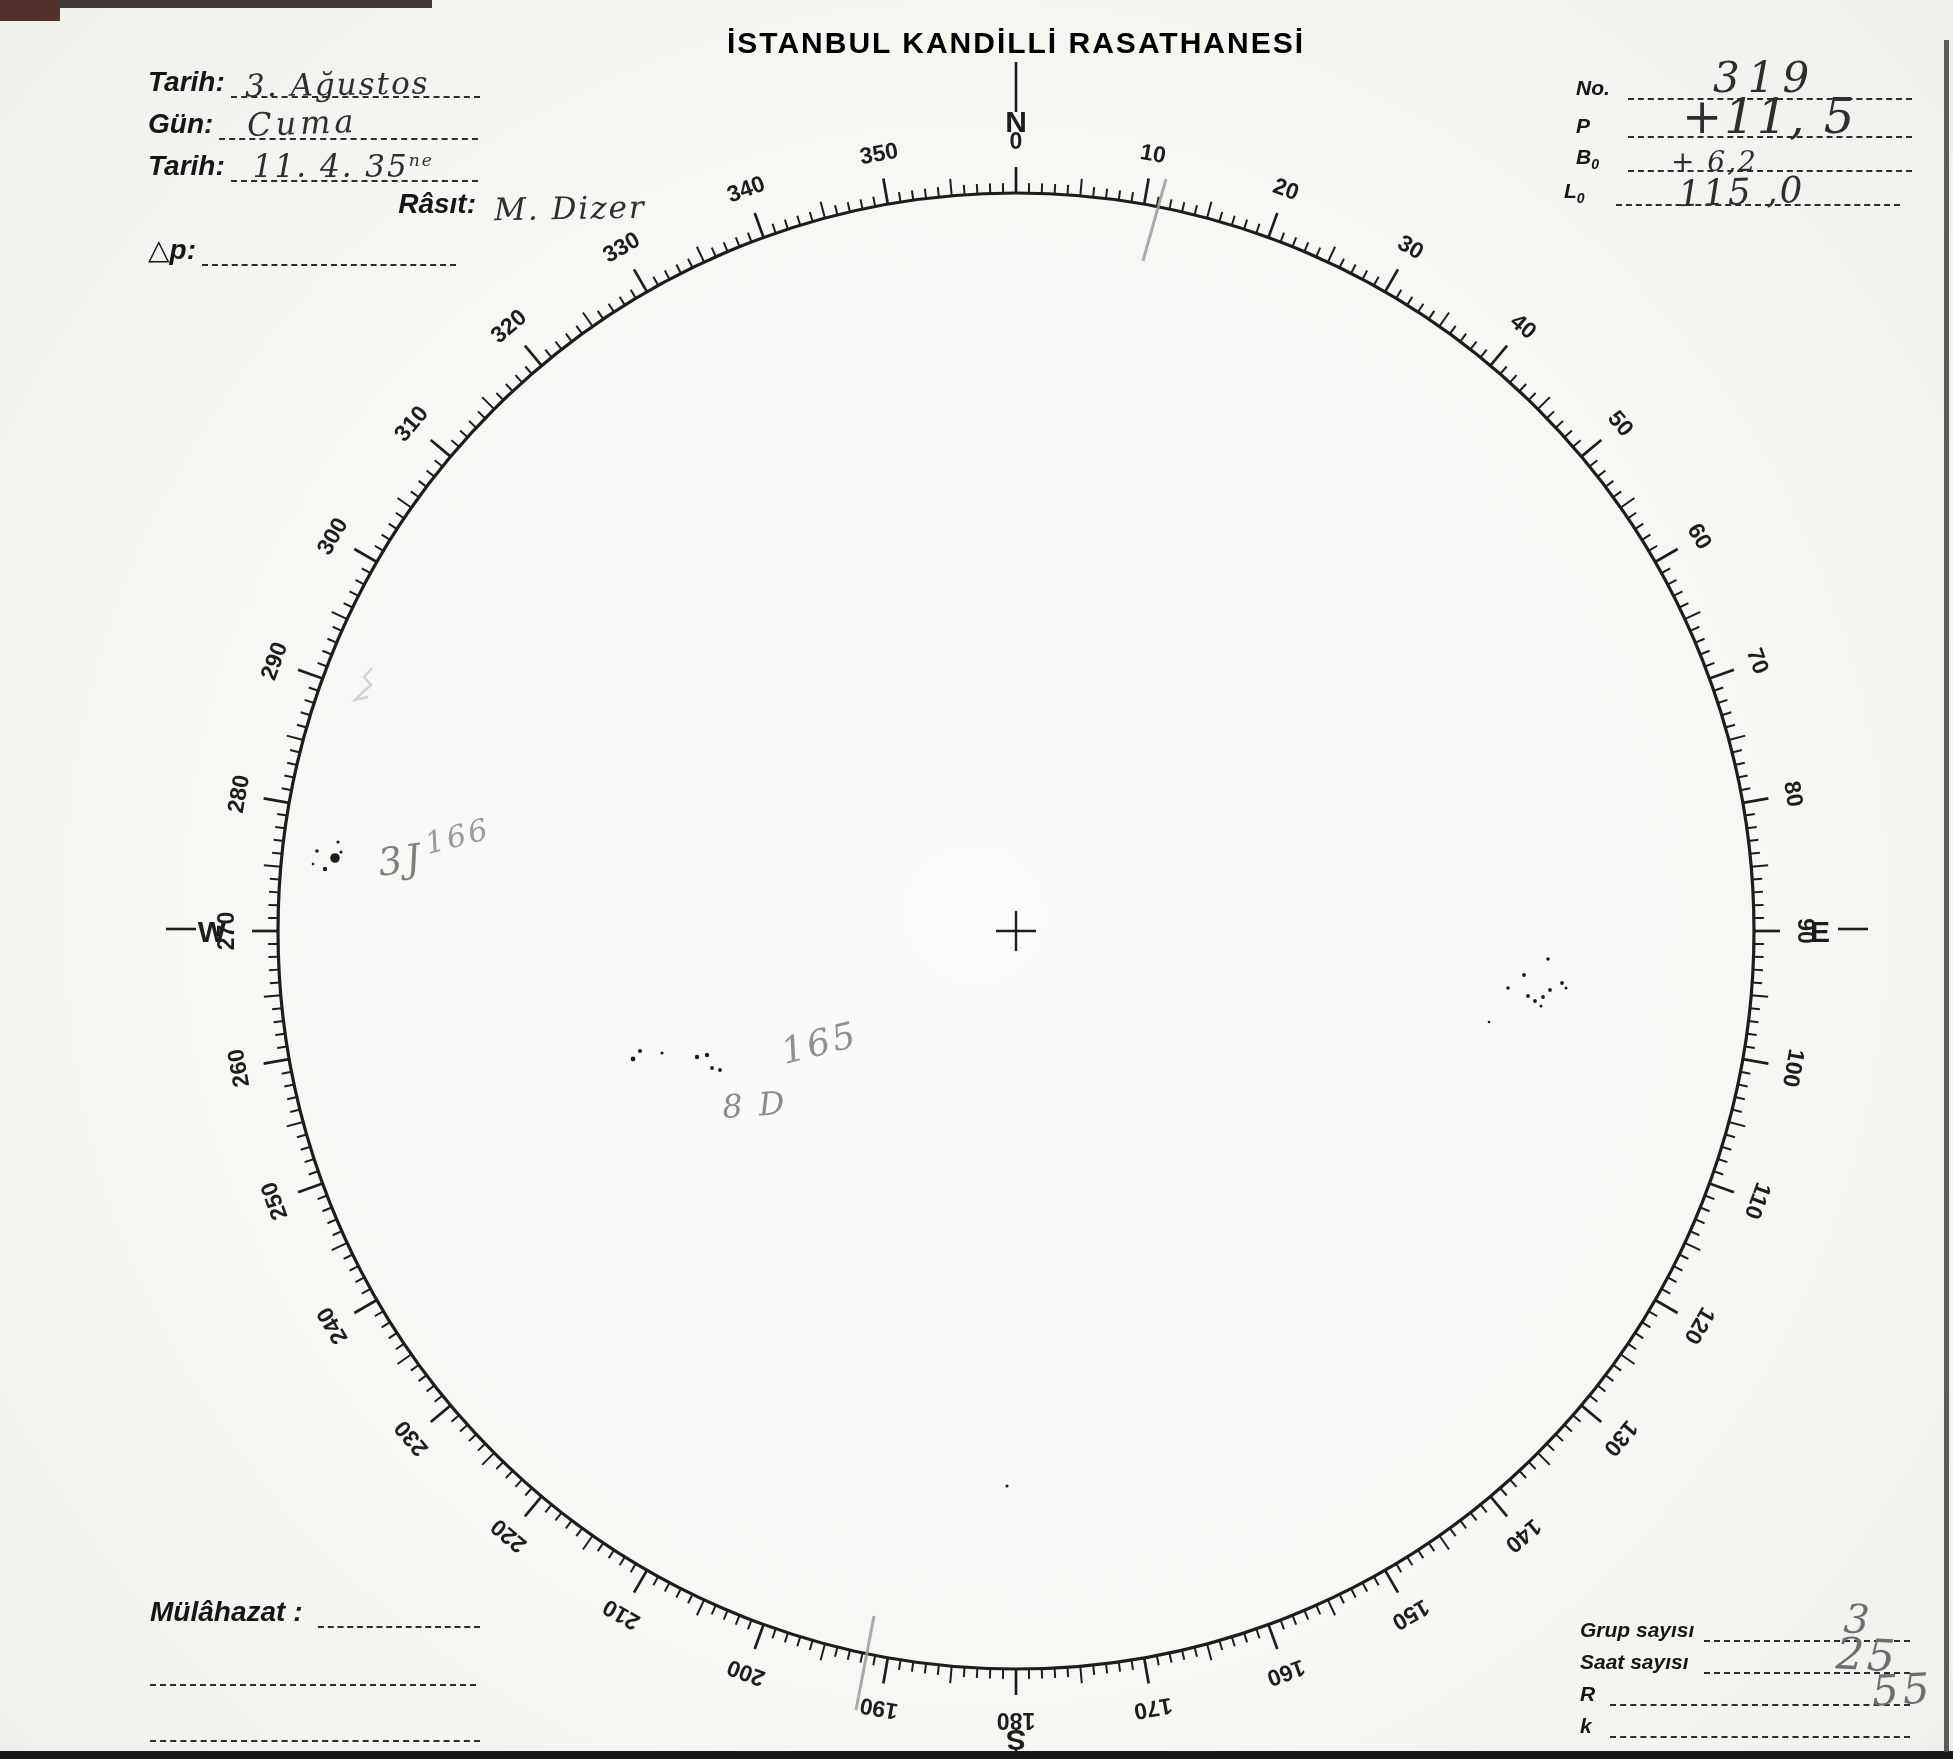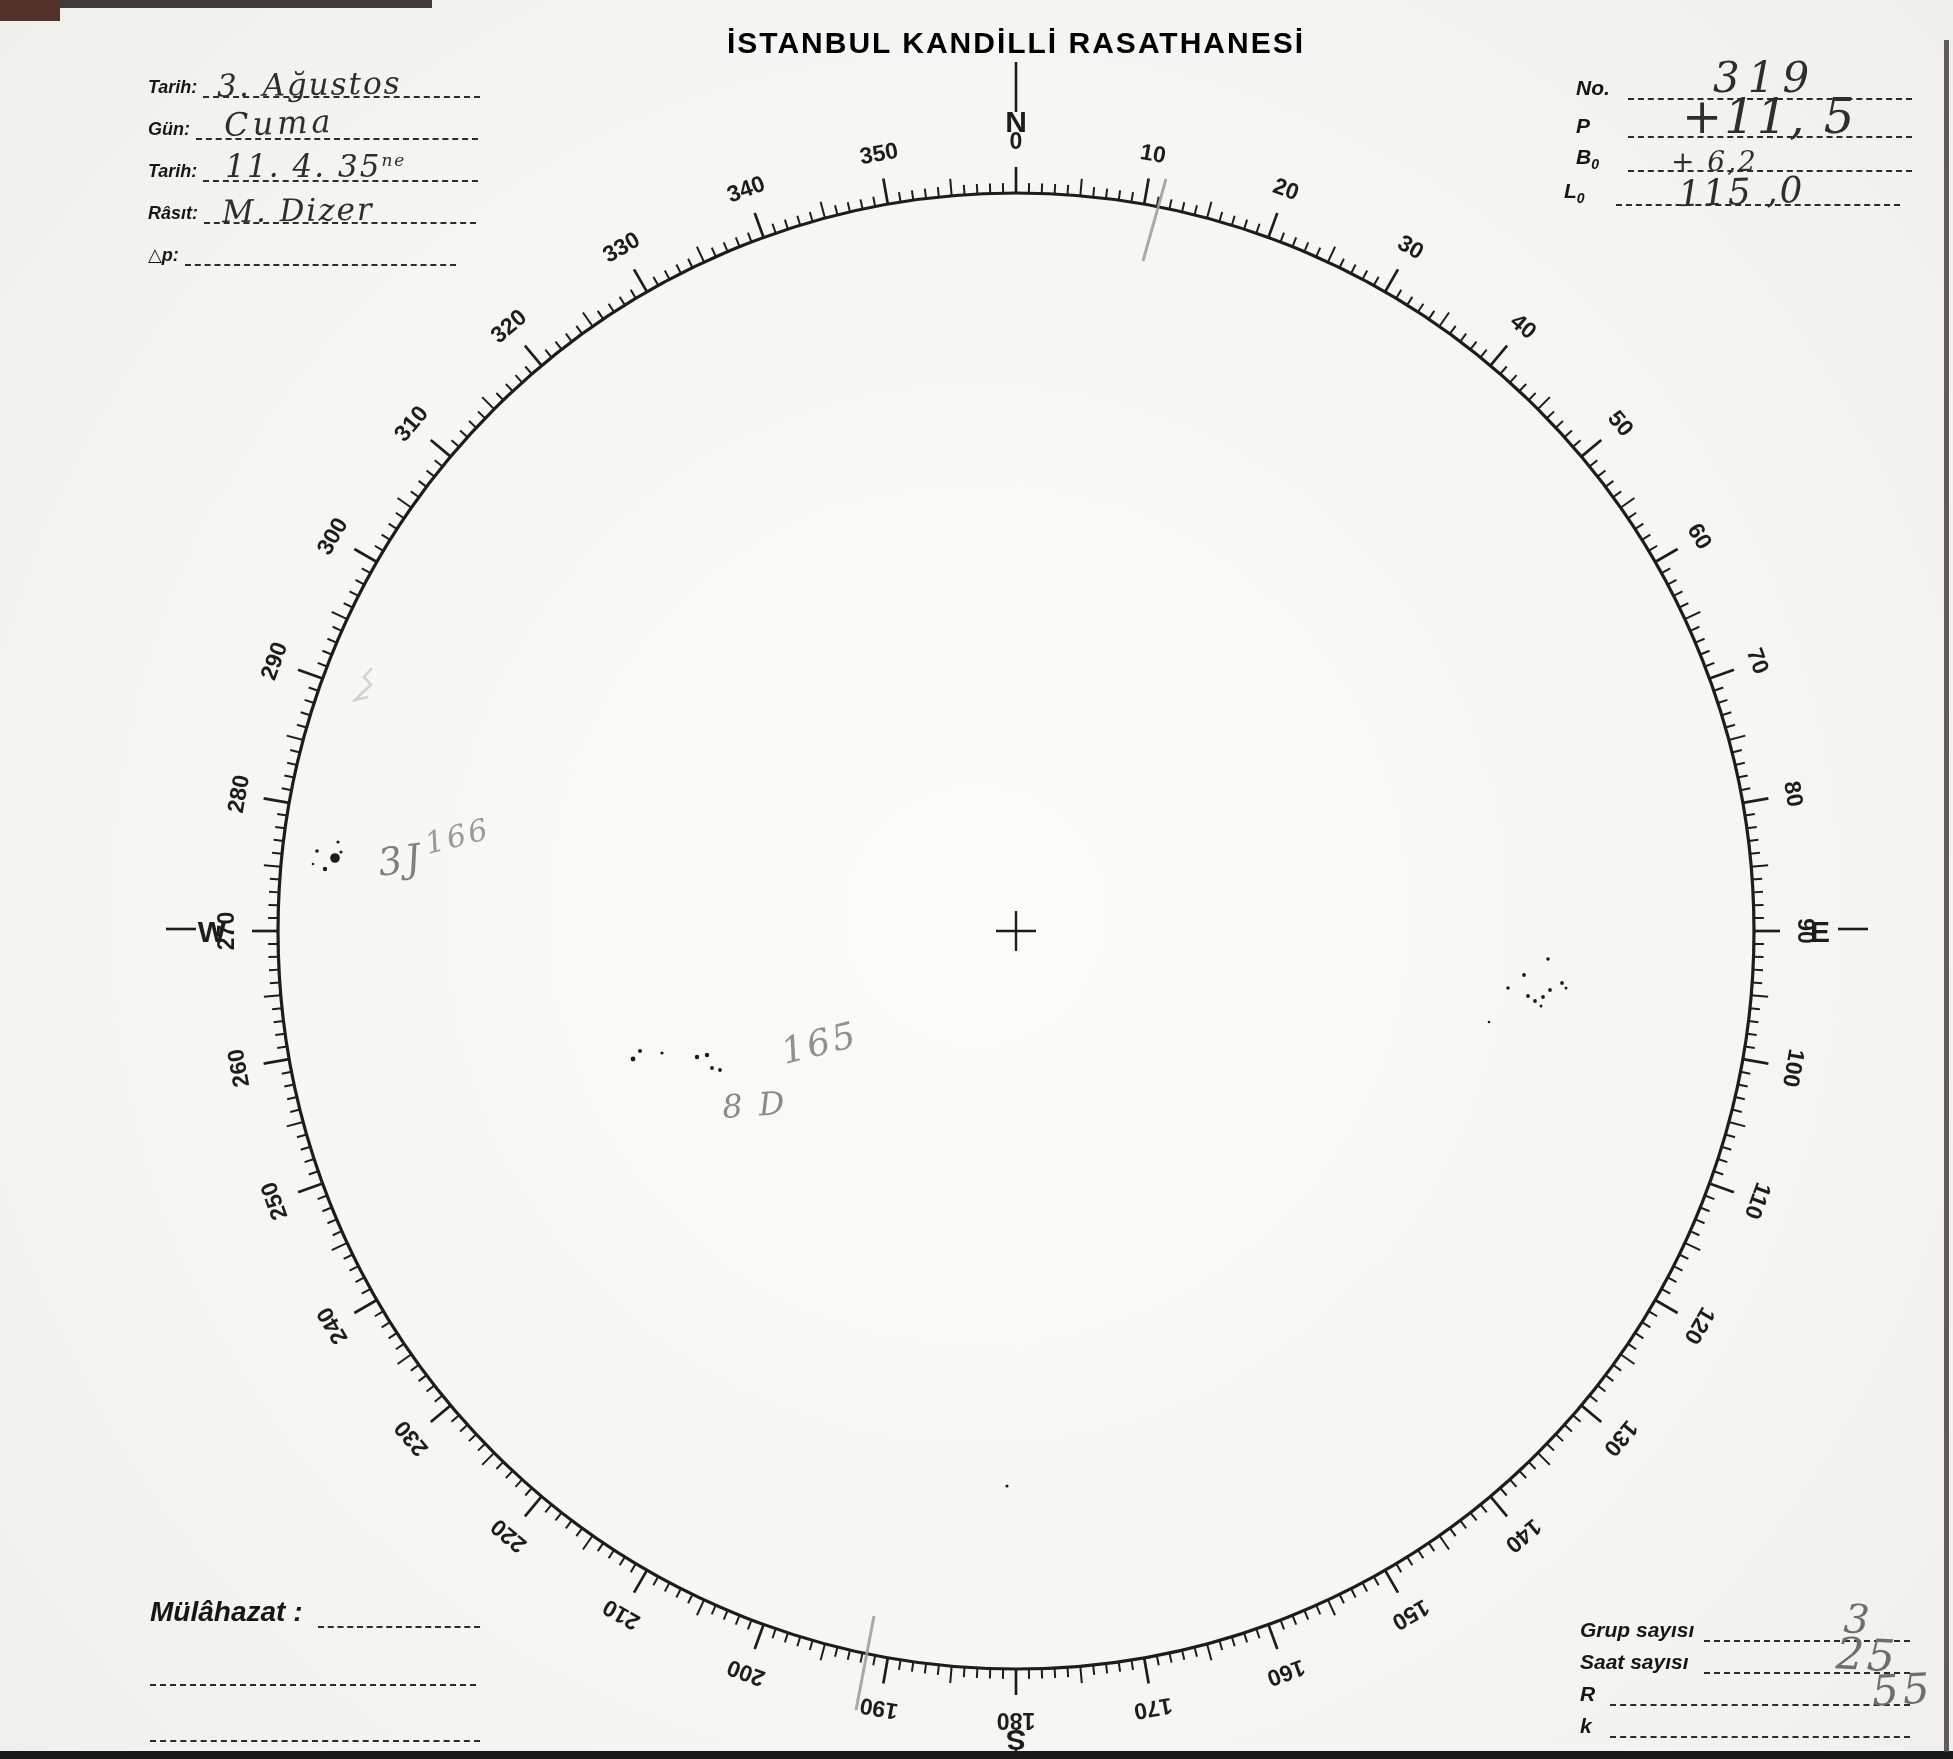--- a/index.html
+++ b/index.html
@@ -19,21 +19,21 @@
 
   .title{
     position:absolute;left:1016px;top:26px;transform:translateX(-50%);
     font-size:30px;font-weight:bold;letter-spacing:2px;white-space:nowrap;color:#000000;
   }
 
   svg.dial{position:absolute;left:0;top:0;}
 
   
   .row{position:absolute;display:flex;align-items:flex-end;}
-  .row .lbl{font-weight:bold;font-style:italic;font-size:18px;white-space:nowrap;color:#161616;}
+  .row .lbl{font-weight:bold;font-style:italic;font-size:28px;white-space:nowrap;color:#161616;}
   .row .lbl sub{font-size:14px;}
   .row .line{flex:1;border-bottom:2px dashed #2c2c2c;height:34px;position:relative;margin-left:6px;}
   .hand{
     position:absolute;font-family:"DejaVu Serif",serif;font-style:italic;
     color:#2e2e2e;white-space:nowrap;letter-spacing:2px;
   }
   .hand sup{font-size:55%;}
   .pencil{color:#6e6e6e;}
   .extra-line{position:absolute;border-bottom:2px dashed #2c2c2c;height:0;}
 </style>
@@ -497,21 +497,21 @@
   <span class="line">
     <span class="hand" style="left:28px;bottom:-4px;font-size:32px;letter-spacing:4px;transform:rotate(-2deg);">Cuma</span>
   </span>
 </div>
 <div class="row" style="left:148px;top:146px;width:330px;">
   <span class="lbl">Tarih:</span>
   <span class="line">
     <span class="hand" style="left:22px;bottom:-4px;font-size:31px;"><span>11. 4. 35</span><sup>ne</sup></span>
   </span>
 </div>
-<div class="row" style="left:148px;top:188px;width:328px;">
+<div class="row" style="left:148px;top:188px;width:328px;flex-direction:column;">
   <span class="lbl">Râsıt:</span>
   <span class="line">
     <span class="hand" style="left:18px;bottom:-6px;font-size:31px;transform:rotate(-1deg);">M. Dizer</span>
   </span>
 </div>
 <div class="row" style="left:148px;top:230px;width:308px;">
   <span class="lbl">△p:</span>
   <span class="line"></span>
 </div>
 

